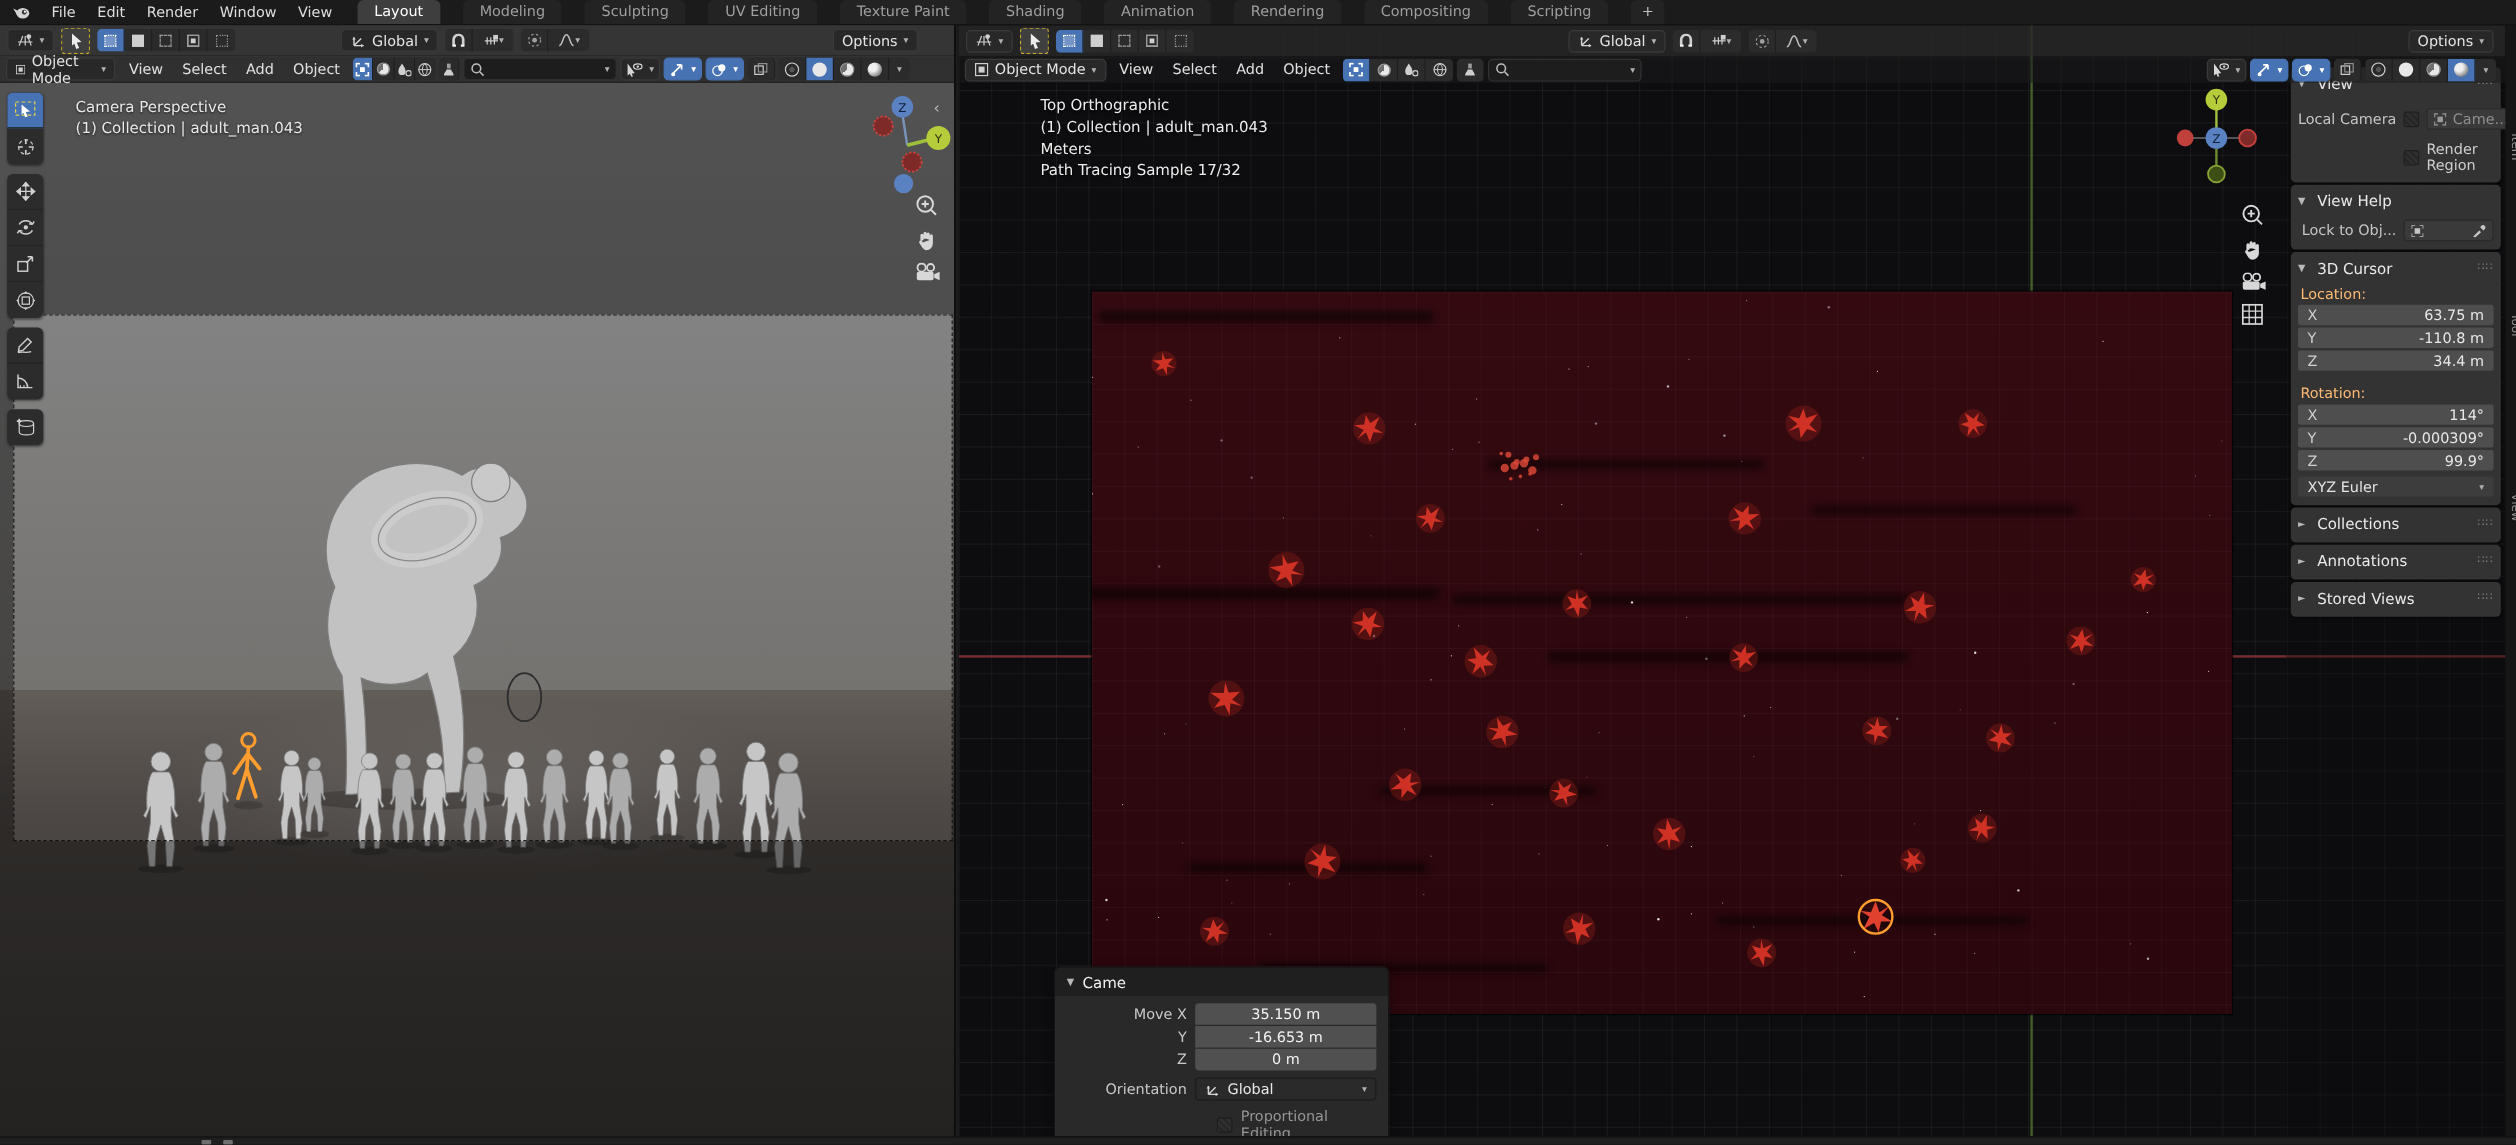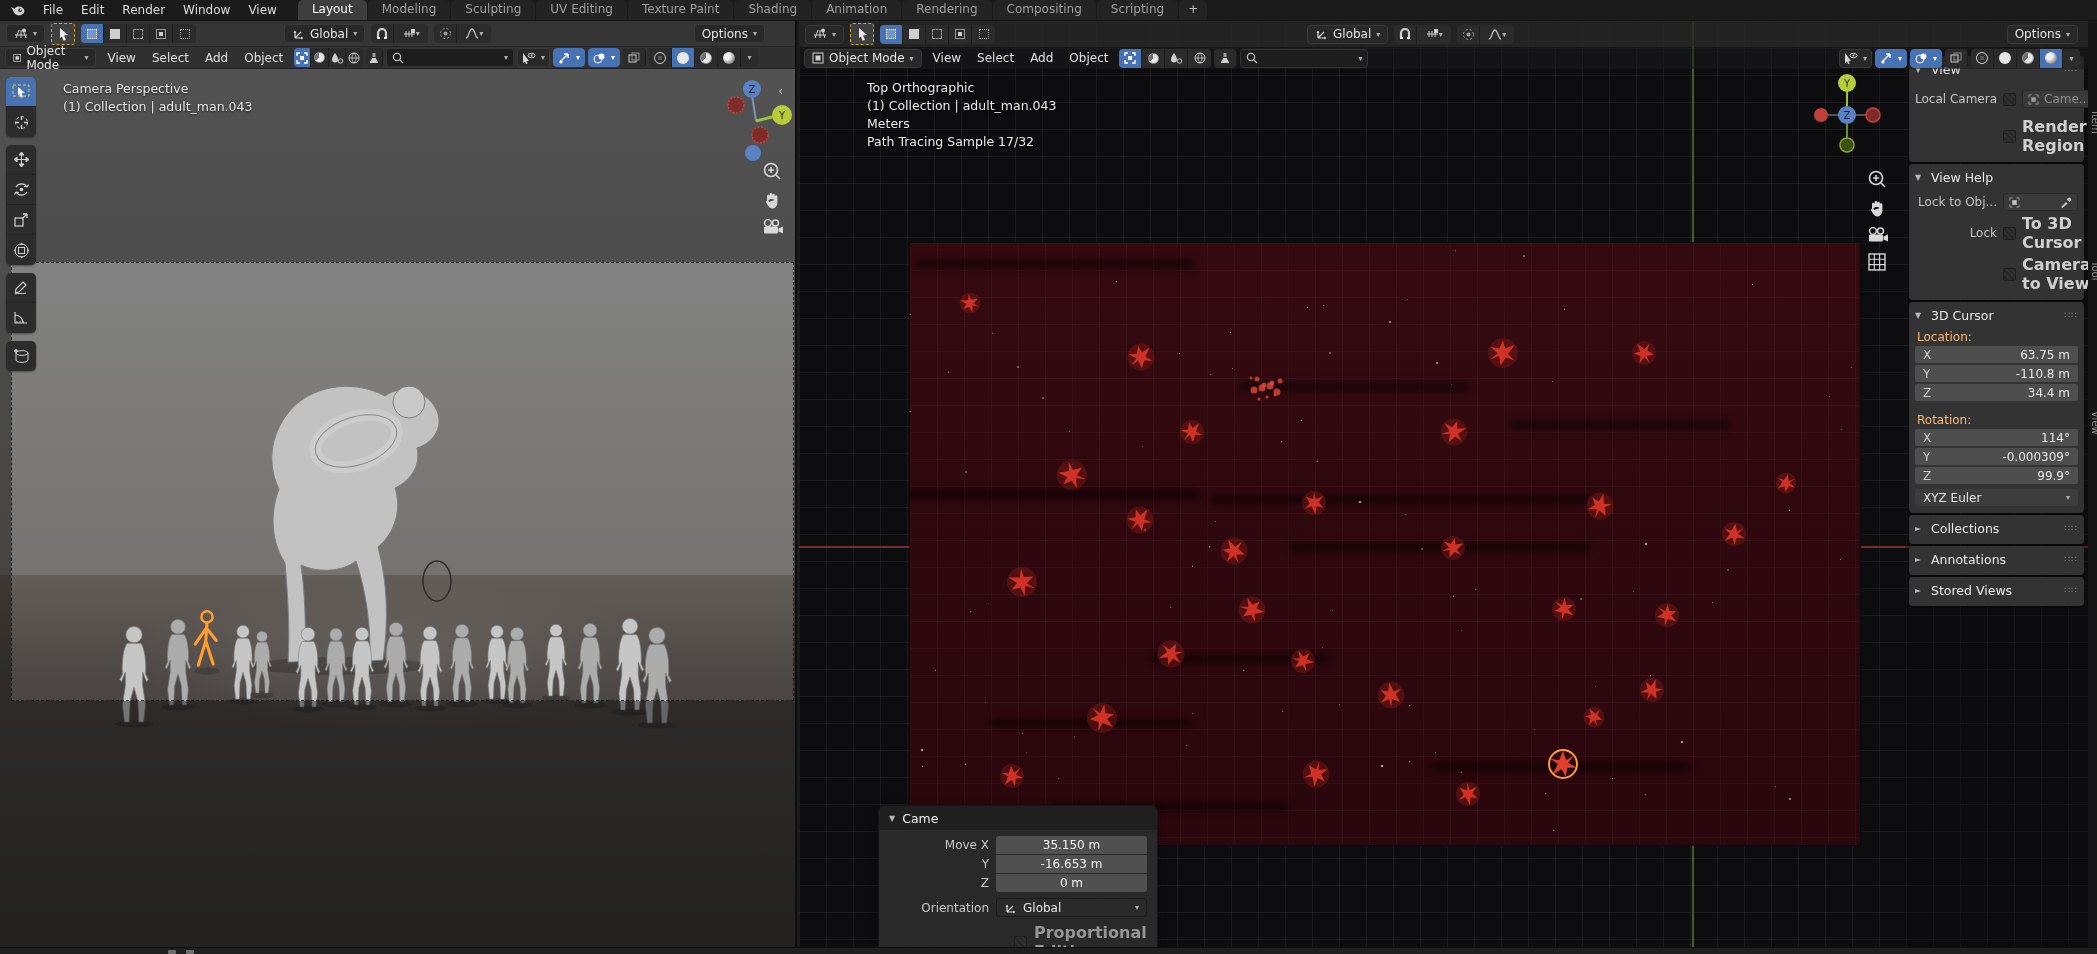--- a/index.html
+++ b/index.html
@@ -6,21 +6,21 @@
   html,body { background:#111; }
   body { font-family:"DejaVu Sans","Liberation Sans",sans-serif; font-size:12px; color:#d8d8d8; -webkit-user-select:none; user-select:none; }
   #app { position:relative; width:2097px; height:954px; overflow:hidden; background:#1b1b1b; }
 
   
   #topbar { position:absolute; left:0; top:0; width:2097px; height:21px; background:#1b1b1b; display:flex; align-items:stretch; border-bottom:1px solid #131313; z-index:50; }
   .tb-logo { width:34px; display:flex; align-items:center; justify-content:center; }
   #tb-menus { display:flex; align-items:center; }
   .tb-menu { padding:0 9px; font-size:12px; color:#dedede; line-height:21px; cursor:default; }
   #tb-tabs { display:flex; align-items:flex-end; margin-left:12px; }
-  .tb-tab { padding:2px 14px 3px; margin-right:1px; font-size:12px; color:#9f9f9f; background:#232323; border-radius:5px 5px 0 0; line-height:15px; }
+  .tb-tab { padding:2px 14px 3px; margin-right:19px; font-size:12px; color:#9f9f9f; background:#232323; border-radius:5px 5px 0 0; line-height:15px; }
   .tb-tab.active { background:#3e3e3e; color:#fff; }
   .tb-tab.add { padding:2px 9px 3px; color:#c0c0c0; }
 
   
   .area { position:absolute; top:21px; height:926px; overflow:hidden; }
   #vp1 { left:0; width:797px; background:#3d3d3d; border-right:2px solid #0e0e0e; }
   #vp2 { left:799px; width:1289px; background:#0d0d10; }
   #side-strip { position:absolute; top:21px; right:0; width:9px; height:926px; background:#161616; overflow:hidden; z-index:40; }
   .side-tab { writing-mode:vertical-rl; font-size:10px; color:#8f8f8f; position:absolute; left:2px; }
 
@@ -98,21 +98,21 @@
   #sidebar { position:absolute; left:1106px; top:27px; width:183px; height:899px; z-index:22; background:rgba(12,12,12,0.35); padding:8px 4px 0 4px; }
   .panel { background:#333333; border-radius:4px; margin-bottom:2px; padding:4px 6px 7px; box-shadow:0 1px 2px rgba(0,0,0,0.35); }
   .panel-hdr { display:flex; align-items:center; gap:6px; height:18px; }
   .panel-hdr .caret { font-size:8px; color:#b8b8b8; width:10px; }
   .panel-hdr .ptitle { font-size:12.5px; color:#eaeaea; flex:1; }
   .grip { font-size:9px; color:#8a8a8a; letter-spacing:1px; }
   .srow { display:flex; align-items:center; gap:6px; margin-top:3px; }
   .slabel { width:82px; text-align:right; color:#c5c5c5; font-size:12px; flex:none; }
   .sfield { flex:1; height:16px; background:#585858; border-radius:3px; color:#f2f2f2; font-size:12px; display:flex; align-items:center; justify-content:center; }
   .checker { width:13px; height:13px; flex:none; border:1px solid #1e1e1e; border-radius:2px; background:repeating-linear-gradient(45deg,#2f2f2f 0 2px,#262626 2px 4px); }
-  .chk-label { color:#cfcfcf; font-size:16px;font-weight:bold; }
+  .chk-label { color:#cfcfcf; font-size:12px; }
   .obj-field { flex:1; height:18px; background:#3a3a3a; border:1px solid #2a2a2a; border-radius:3px; display:flex; align-items:center; gap:5px; padding:0 5px; color:#8f8f8f; }
   .axis-field { display:flex; justify-content:space-between; align-items:center; padding:0 8px; background:#4e4e4e; height:17px; border-radius:2px; margin-top:2px; color:#e8e8e8; font-size:12px; }
   .axis-field .axis { color:#d0d0d0; }
   .sec-label { color:#fdba74; margin:6px 0 2px 2px; font-size:12px; }
   .euler-dd { margin-top:5px; height:17px; background:#3d3d3d; border-radius:3px; display:flex; align-items:center; justify-content:space-between; padding:0 8px; color:#e4e4e4; font-size:12px; }
 
   
   #move-panel { position:absolute; left:80px; top:785px; width:278px; height:141px; z-index:24; border-radius:5px 5px 0 0; overflow:hidden; box-shadow:0 0 0 1px #161616, 0 2px 8px rgba(0,0,0,0.5); }
   #move-hdr { height:24px; background:#1f1f1f; display:flex; align-items:center; gap:7px; padding:0 10px; }
   #move-hdr .ptitle { font-size:12.5px; color:#f0f0f0; }
@@ -1035,32 +1035,20 @@
           <div class="obj-field">
             <svg width="11" height="11" viewBox="0 0 12 12">
                 <path d="M1,4 V1 H4 M8,1 H11 V4 M11,8 V11 H8 M4,11 H1 V8" stroke="#9a9a9a" fill="none"></path>
                 <rect x="3.5" y="3.5" width="5" height="5" fill="#c4c4c4"></rect>
               </svg>
             <svg style="margin-left:auto" width="12" height="12" viewBox="0 0 12 12">
                 <path d="M1,11 L6,6 L7.6,7.6 L2.6,12 Z M7,4.5 L9.5,7 M8,2 a2,2 0 0 1 2.8,2.8 L9.5,6 L6.8,3.4 Z" fill="#c4c4c4"></path>
               </svg>
           </div>
         </div>
-        <div id="lock-rows">
-            <div class="srow">
-              <div class="slabel">Lock</div>
-              <div class="checker"></div>
-              <div class="chk-label">To 3D Cursor</div>
-            </div>
-            <div class="srow">
-              <div class="slabel"></div>
-              <div class="checker"></div>
-              <div class="chk-label">Camera to View</div>
-            </div>
-          </div>
       </div>
 
       <div class="panel">
         <div class="panel-hdr">
           <span class="caret">▼</span>
           <span class="ptitle">3D Cursor</span>
           <span class="grip">∷∷</span>
         </div>
         <div class="sec-label">Location:</div>
         <div id="loc-rows">

